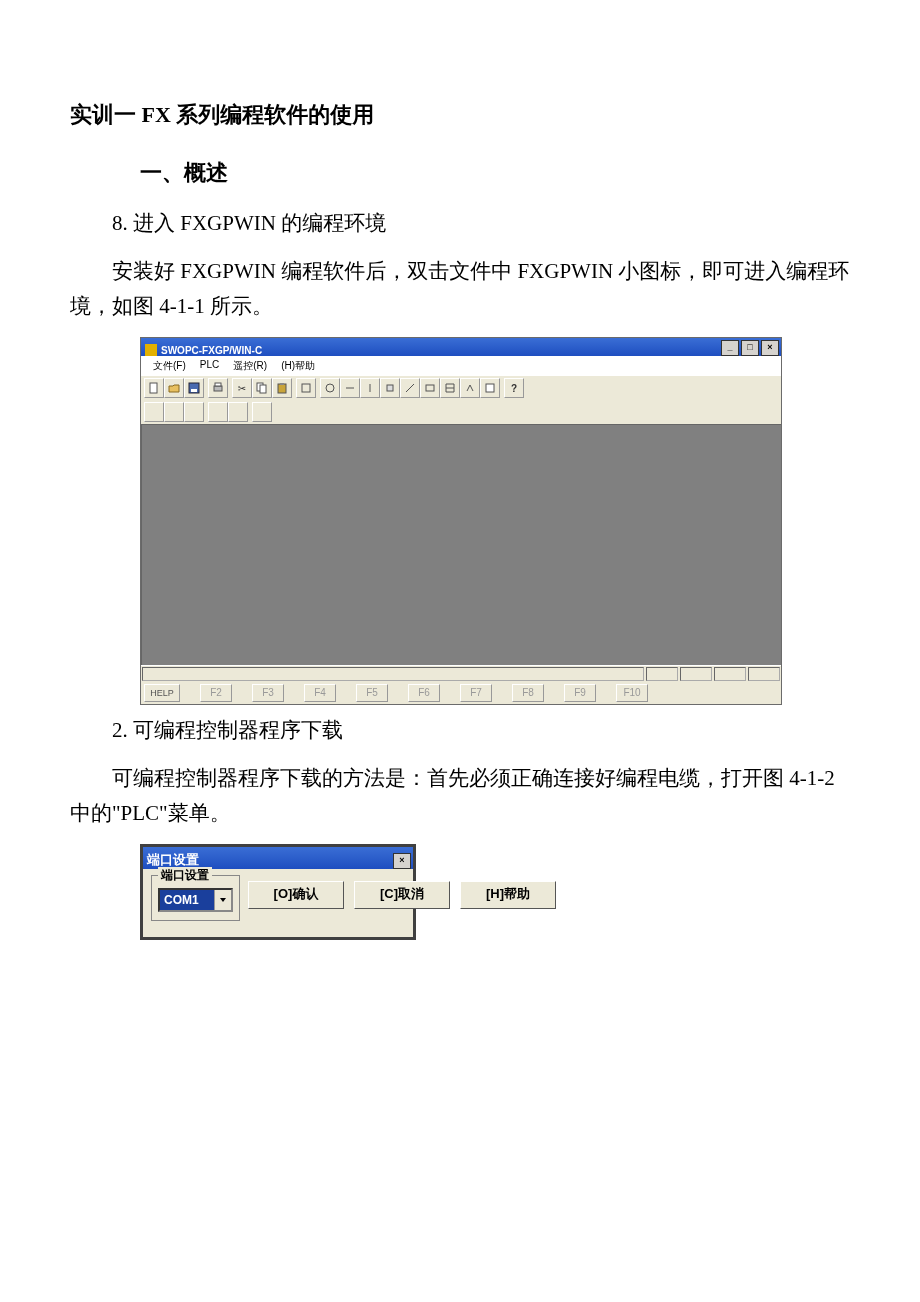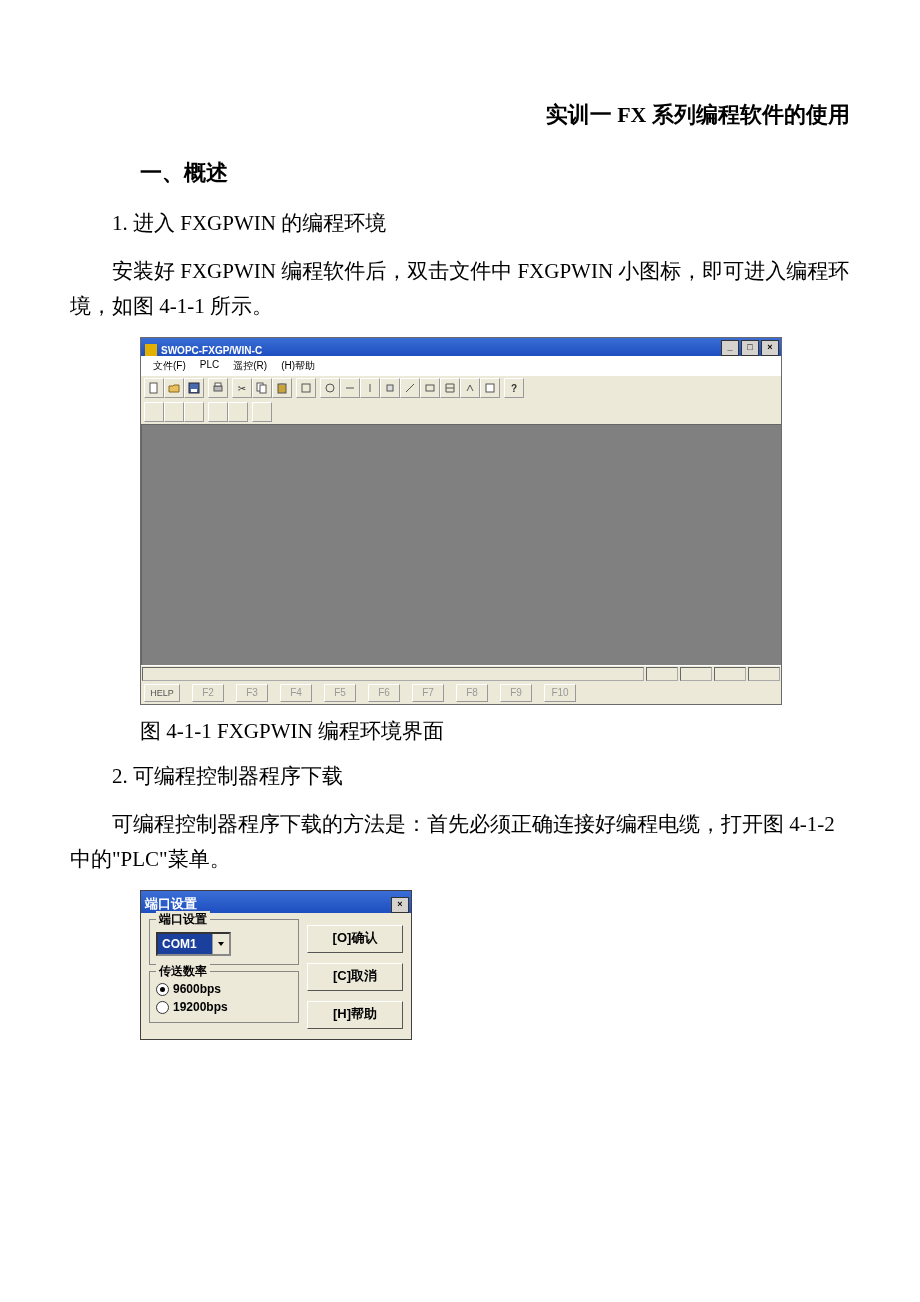--- a/index.html
+++ b/index.html
@@ -6,21 +6,21 @@
     margin: 0;
     padding: 0;
     background: #fff;
     font-family: "SimSun", "宋体", serif;
     width: 920px;
   }
   .page {
     padding: 100px 70px 60px 70px;
   }
   .title {
-    text-align: right;
+    text-align: left;
     font-size: 22px;
     font-weight: bold;
     margin-bottom: 28px;
     font-family: "SimSun", "宋体", serif;
   }
   .sect {
     font-size: 22px;
     font-weight: bold;
     margin: 0 0 18px 70px;
   }
@@ -116,21 +116,21 @@
     border: 1px solid #aaa;
     border-top-color: #666;
     border-left-color: #666;
     margin: 1px;
     min-width: 30px;
     height: 12px;
   }
   .statusbar .cell.wide { flex: 1; }
   .fkeybar {
     display: flex;
-    gap: 8px;
+    gap: 16px;
     padding: 2px 3px;
     background: #ece9d8;
   }
   .fkeybar .help {
     width: 34px; height: 16px;
     border: 1px solid #999;
     border-top-color: #fff; border-left-color: #fff;
     background: #ece9d8;
     color: #555;
     font-size: 9px;
@@ -146,21 +146,21 @@
     color: #999;
     font-size: 10px;
     text-align: center;
     line-height: 16px;
     margin-right: 4px;
   }
   
   .dlg {
     margin: 6px 0 8px 70px;
     width: 270px;
-    border: 1px solid #404040;
+    border: 3px solid #404040;
     background: #ece9d8;
     font-family: Tahoma, "SimSun", Arial, sans-serif;
     font-size: 12px;
   }
   .dlg .titlebar {
     height: 22px;
     font-size: 13px;
   }
   .dlg-body {
     display: flex;
@@ -223,21 +223,21 @@
     display: inline-flex;
     align-items: center; justify-content: center;
   }
   .radio .dot {
     width: 5px; height: 5px;
     background: #000;
     border-radius: 50%;
   }
   .dlg-btns {
     display: flex;
-    flex-direction: column;
+    flex-direction: row;
     gap: 10px;
     padding-top: 6px;
   }
   .dbtn {
     width: 94px; height: 26px;
     border: 1px solid #555;
     border-top-color: #fff; border-left-color: #fff;
     background: #ece9d8;
     font-weight: bold;
     font-size: 13px;
@@ -247,21 +247,21 @@
 </style>
 </head>
 <body>
 
 <div class="page">
   <div class="title">实训一 FX 系列编程软件的使用</div>
 
   <div class="sect">一、概述</div>
 
 
-  <p class="para">1. 进入 FXGPWIN 的编程环境</p>
+  <p class="para">8. 进入 FXGPWIN 的编程环境</p>
 
   <p class="para">安装好 FXGPWIN 编程软件后，双击文件中 FXGPWIN 小图标，即可进入编程环境，如图 4-1-1 所示。</p>
 
   <div class="app-win">
     <div class="titlebar">
       <span class="ico"></span>
       <span>SWOPC-FXGP/WIN-C</span>
       <span class="spacer"></span>
       <span class="winbtn">_</span>
       <span class="winbtn">□</span>
@@ -392,21 +392,20 @@
       <span class="fkey">F4</span>
       <span class="fkey">F5</span>
       <span class="fkey">F6</span>
       <span class="fkey">F7</span>
       <span class="fkey">F8</span>
       <span class="fkey">F9</span>
       <span class="fkey">F10</span>
     </div>
   </div>
 
-  <div class="caption">图 4-1-1 FXGPWIN 编程环境界面</div>
 
   <p class="para">2. 可编程控制器程序下载</p>
 
   <p class="para noind">　　<span>可编程控制器程序下载的方法是：首先必须正确连接好编程电缆，打开图 4-1-2 中的"PLC"菜单。</span></p>
 
   <div class="dlg">
     <div class="titlebar">
       <span>端口设置</span>
       <span class="spacer"></span>
       <span class="winbtn">×</span>
@@ -417,33 +416,20 @@
           <span class="legend">端口设置</span>
           <div class="combo">
             <span class="val">COM1</span>
             <span class="arrow">
               <svg viewBox="0 0 8 8">
                   <path d="M1 2l3 4 3-4z" fill="#000"></path>
                 </svg>
             </span>
           </div>
         </div>
-        <div class="group">
-          <span class="legend">传送数率</span>
-          <div class="radio-row">
-            <span class="radio">
-                <span class="dot"></span>
-              </span>
-            <span>9600bps</span>
-          </div>
-          <div class="radio-row">
-            <span class="radio"></span>
-            <span>19200bps</span>
-          </div>
-        </div>
       </div>
       <div class="dlg-btns">
         <div class="dbtn">[O]确认</div>
         <div class="dbtn">[C]取消</div>
         <div class="dbtn">[H]帮助</div>
       </div>
     </div>
   </div>
 
 </div>

